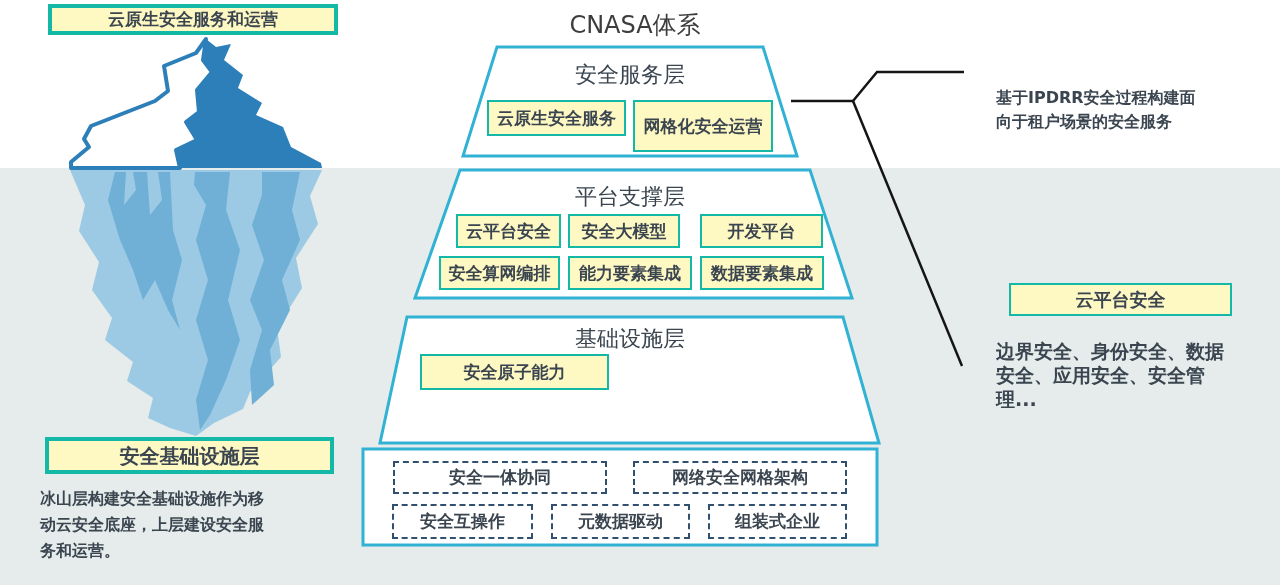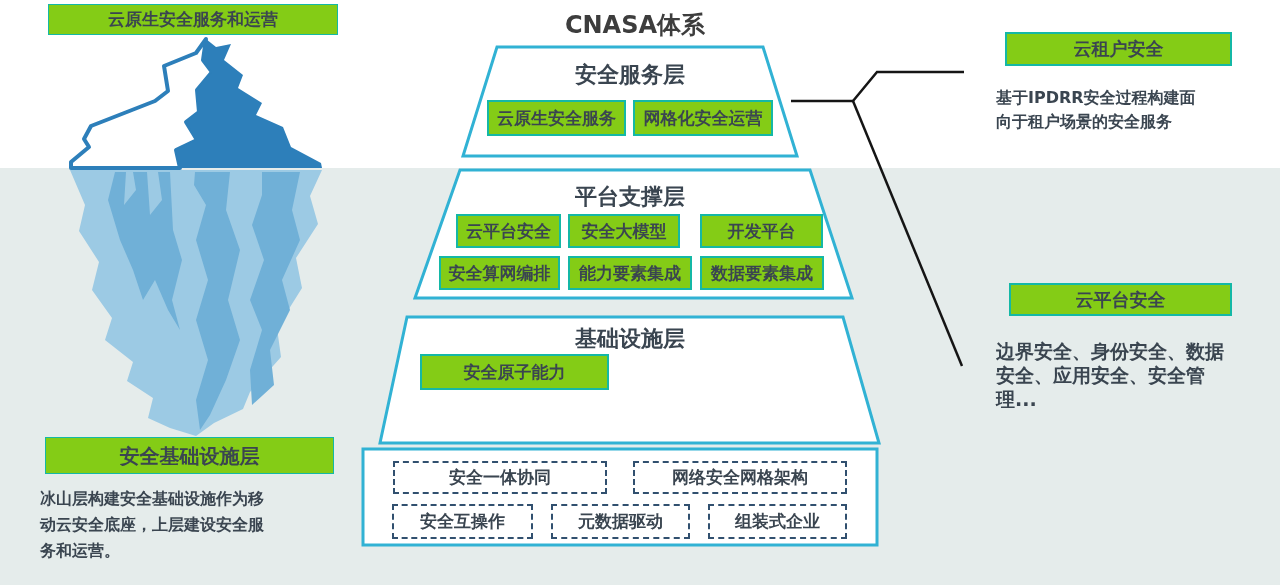--- a/index.html
+++ b/index.html
@@ -5,29 +5,29 @@
   html,body { margin:0; padding:0; }
   .canvas {
     position:relative; width:1280px; height:585px;
     background:#ffffff; overflow:hidden;
     font-family:"DejaVu Sans","Liberation Sans",sans-serif;
   }
   .water { position:absolute; left:0; top:168px; width:1280px; height:417px; background:#e5eceb; }
   svg.gfx { position:absolute; left:0; top:0; }
   .bx {
     position:absolute; box-sizing:border-box;
-    background:#84cc16; border:1px solid #14b8a6;
+    background:#fef9c3; border:4px solid #14b8a6;
     color:#3a4550; font-weight:bold;
     display:flex; align-items:center; justify-content:center;
     white-space:nowrap; line-height:1;
   }
   .bx.thin { border-width:2.5px; }
   .dash { border:2px dashed #31506f; background:#ffffff; }
   .ttl {
-    position:absolute; font-weight:bold; color:#3a4550;
+    position:absolute; font-weight:normal; color:#3a4550;
     text-align:center; white-space:nowrap;
   }
   .desc {
     position:absolute; font-weight:bold; color:#3a4550;
     white-space:pre-line;
   }
 </style>
 </head>
 <body>
 
@@ -60,40 +60,39 @@
   <div class="ttl" style="left:455px;top:9px;width:360px;font-size:24px;color:#3d3d3d;">CNASA体系</div>
 
   <div class="bx" style="left:48px;top:4px;width:290px;height:31px;font-size:17px;">云原生安全服务和运营</div>
   <div class="bx" style="left:45px;top:437px;width:289px;height:37px;font-size:20px;">安全基础设施层</div>
   <div class="desc" style="left:40px;top:486px;font-size:16px;line-height:26px;">冰山层构建安全基础设施作为移
 动云安全底座，上层建设安全服
 务和运营。</div>
 
   <div class="ttl" style="left:505px;top:60px;width:250px;font-size:22px;">安全服务层</div>
   <div class="bx thin" style="left:487px;top:100px;width:139px;height:36px;font-size:17px;">云原生安全服务</div>
-  <div class="bx thin" style="left:633px;top:100px;width:140px;height:36px;font-size:17px;">网格化安全运营</div>
+  <div class="bx thin" style="left:633px;top:100px;width:140px;height:52px;font-size:17px;">网格化安全运营</div>
 
   <div class="ttl" style="left:505px;top:182px;width:250px;font-size:22px;">平台支撑层</div>
   <div class="bx thin" style="left:456px;top:214px;width:105px;height:34px;font-size:17px;">云平台安全</div>
   <div class="bx thin" style="left:568px;top:214px;width:112px;height:34px;font-size:17px;">安全大模型</div>
   <div class="bx thin" style="left:700px;top:214px;width:123px;height:34px;font-size:17px;">开发平台</div>
   <div class="bx thin" style="left:439px;top:256px;width:121px;height:34px;font-size:17px;">安全算网编排</div>
   <div class="bx thin" style="left:568px;top:256px;width:124px;height:34px;font-size:17px;">能力要素集成</div>
   <div class="bx thin" style="left:700px;top:256px;width:124px;height:34px;font-size:17px;">数据要素集成</div>
 
   <div class="ttl" style="left:500px;top:324px;width:260px;font-size:22px;">基础设施层</div>
   <div class="bx thin" style="left:420px;top:354px;width:189px;height:36px;font-size:17px;">安全原子能力</div>
 
   <div class="bx dash" style="left:393px;top:461px;width:214px;height:33px;font-size:17px;">安全一体协同</div>
   <div class="bx dash" style="left:633px;top:461px;width:214px;height:33px;font-size:17px;">网络安全网格架构</div>
   <div class="bx dash" style="left:392px;top:504px;width:141px;height:35px;font-size:17px;">安全互操作</div>
   <div class="bx dash" style="left:551px;top:504px;width:139px;height:35px;font-size:17px;">元数据驱动</div>
   <div class="bx dash" style="left:708px;top:504px;width:139px;height:35px;font-size:17px;">组装式企业</div>
 
-  <div class="bx thin" style="left:1005px;top:32px;width:227px;height:34px;font-size:18px;">云租户安全</div>
   <div class="desc" style="left:996px;top:86px;font-size:16px;line-height:24px;">基于IPDRR安全过程构建面
 向于租户场景的安全服务</div>
   <div class="bx thin" style="left:1009px;top:283px;width:223px;height:33px;font-size:18px;">云平台安全</div>
   <div class="desc" style="left:996px;top:339px;font-size:19px;line-height:24px;">边界安全、身份安全、数据
 安全、应用安全、安全管
 理...</div>
 
 </div>
 
 </body></html>

